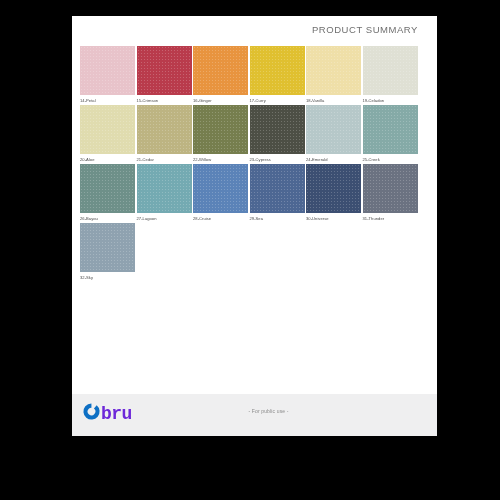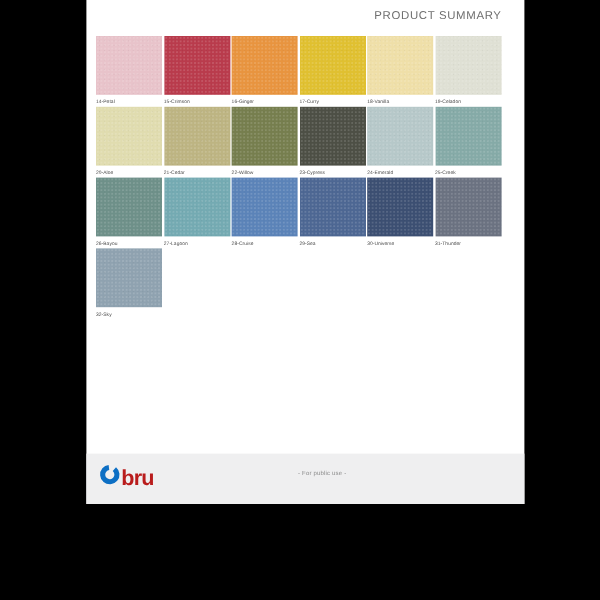--- a/index.html
+++ b/index.html
@@ -4,21 +4,21 @@
 <style>
   * { margin:0; padding:0; box-sizing:border-box; }
   html,body { width:500px; height:500px; }
   body {
     background:#000;
     font-family:"Liberation Sans", sans-serif;
     overflow:hidden;
   }
   #page {
     position:absolute;
-    left:72px; top:0;
+    left:72px; top:16px;
     width:365px; height:420px;
     background:#ffffff;
   }
   #header {
     position:absolute;
     top:8px; right:19px;
     font-size:9.5px;
     letter-spacing:0.55px;
     color:#6f6f6f;
     font-weight:400;
@@ -76,23 +76,24 @@
     position:absolute;
     left:11px; top:9px;
     display:flex;
     align-items:center;
     gap:1px;
   }
   #logo-ring { display:block; }
   #logo-text {
     font-size:18px;
     font-weight:700;
-    color:#b91c1c;
+    color:#6d28d9;
     letter-spacing:-0.6px;
     line-height:18px;
+    font-family:Liberation Mono, monospace;
   }
   #public-use {
     position:absolute;
     left:0; right:0;
     top:14px;
     margin:0 auto;
     width:100%;
     text-align:center;
     font-size:5px;
     color:#8a8a8a;

